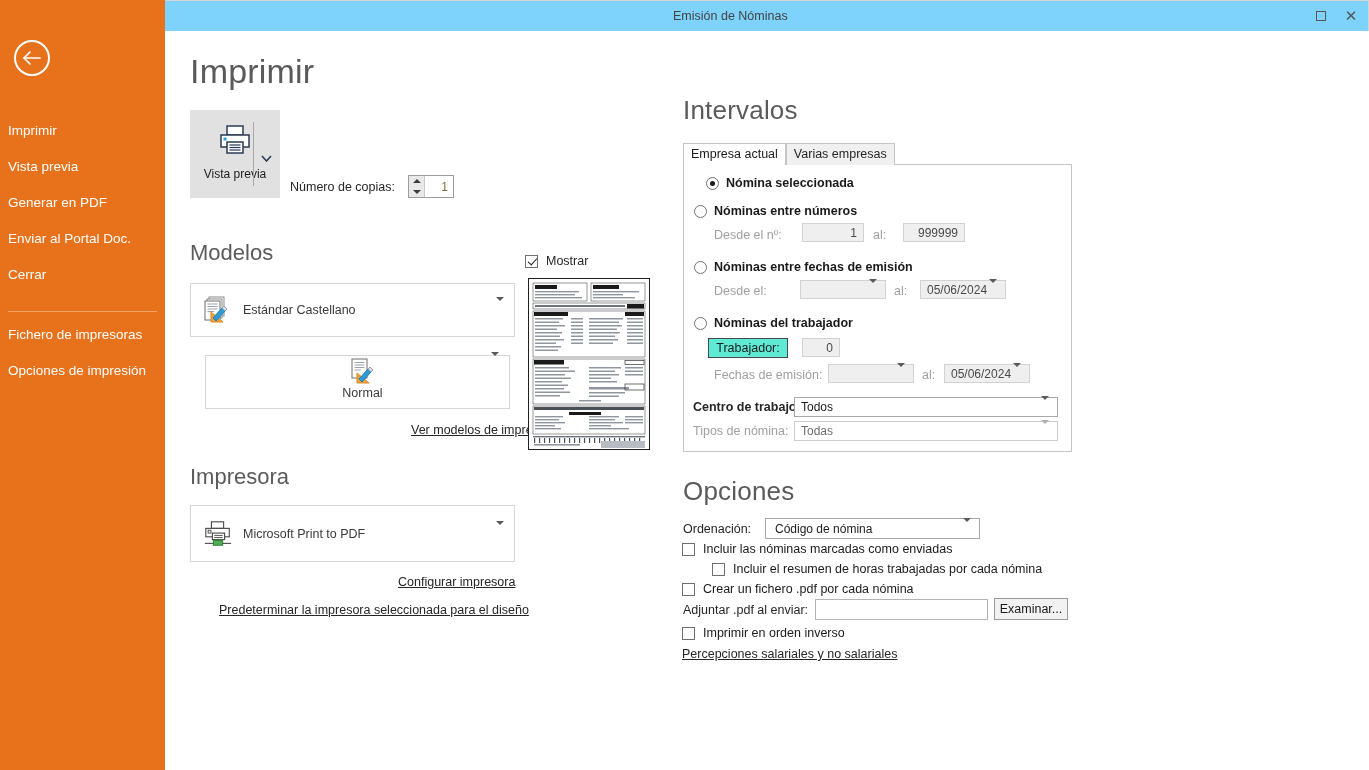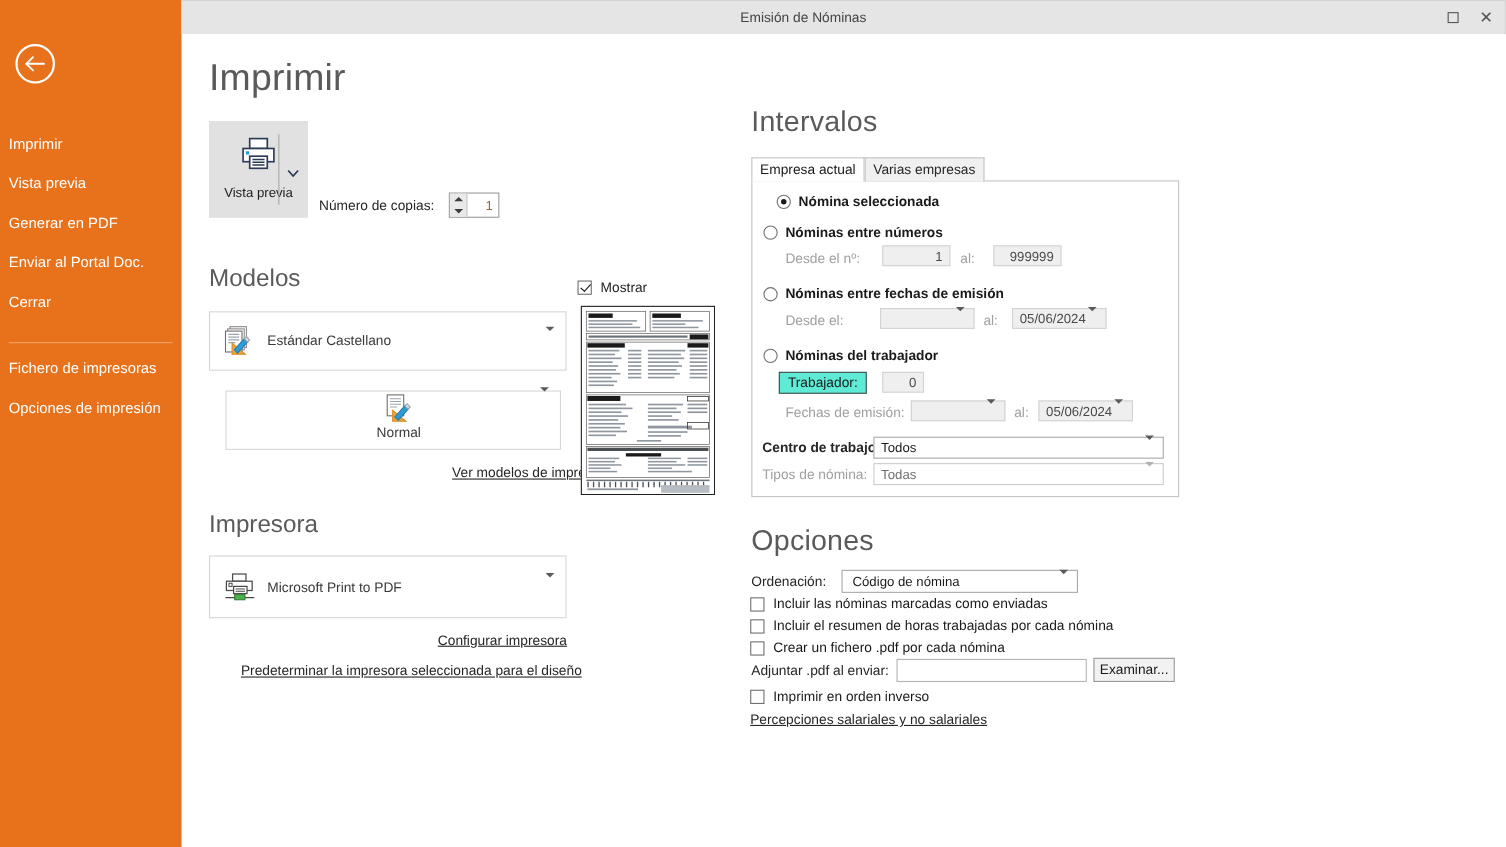--- a/index.html
+++ b/index.html
@@ -16,21 +16,21 @@
     width: 1369px;
     height: 770px;
     background: #ffffff;
   }
 
   
   .titlebar {
     position: absolute;
     left: 165px; top: 0; right: 0;
     height: 31px;
-    background: #e5e5e5;
+    background: #7dd3fc;
     border-top: 1px solid #d4d4d4;
     border-right: 1px solid #d4d4d4;
   }
   .titlebar-text {
     position: absolute;
     left: 508px; top: 8px;
     font-size: 12.5px;
     color: #444444;
     white-space: nowrap;
   }
@@ -691,21 +691,21 @@
   <div class="lbl" style="left:683px; top:522px;">Ordenación:</div>
   <div class="dcombo white" style="left:765px; top:518px; width:215px; height:21px; padding-left:9px;">
     <span>Código de nómina</span>
     <span class="dc-caret"><span class="caret-sm"></span></span>
   </div>
 
   <div class="check-row" style="left:682px; top:542px;">
     <span class="cbx"></span>
     <span class="ck-label">Incluir las nóminas marcadas como enviadas</span>
   </div>
-  <div class="check-row" style="left:682px; top:562px;text-align:center;">
+  <div class="check-row" style="left:712px; top:562px;text-align:center;">
     <span class="cbx"></span>
     <span class="ck-label">Incluir el resumen de horas trabajadas por cada nómina</span>
   </div>
   <div class="check-row" style="left:682px; top:582px;">
     <span class="cbx"></span>
     <span class="ck-label">Crear un fichero .pdf por cada nómina</span>
   </div>
 
   <div class="lbl" style="left:683px; top:603px;">Adjuntar .pdf al enviar:</div>
   <input class="txtinput" style="left: 815px; top: 599px; width: 173px; height: 21px;" value="" placeholder="">

